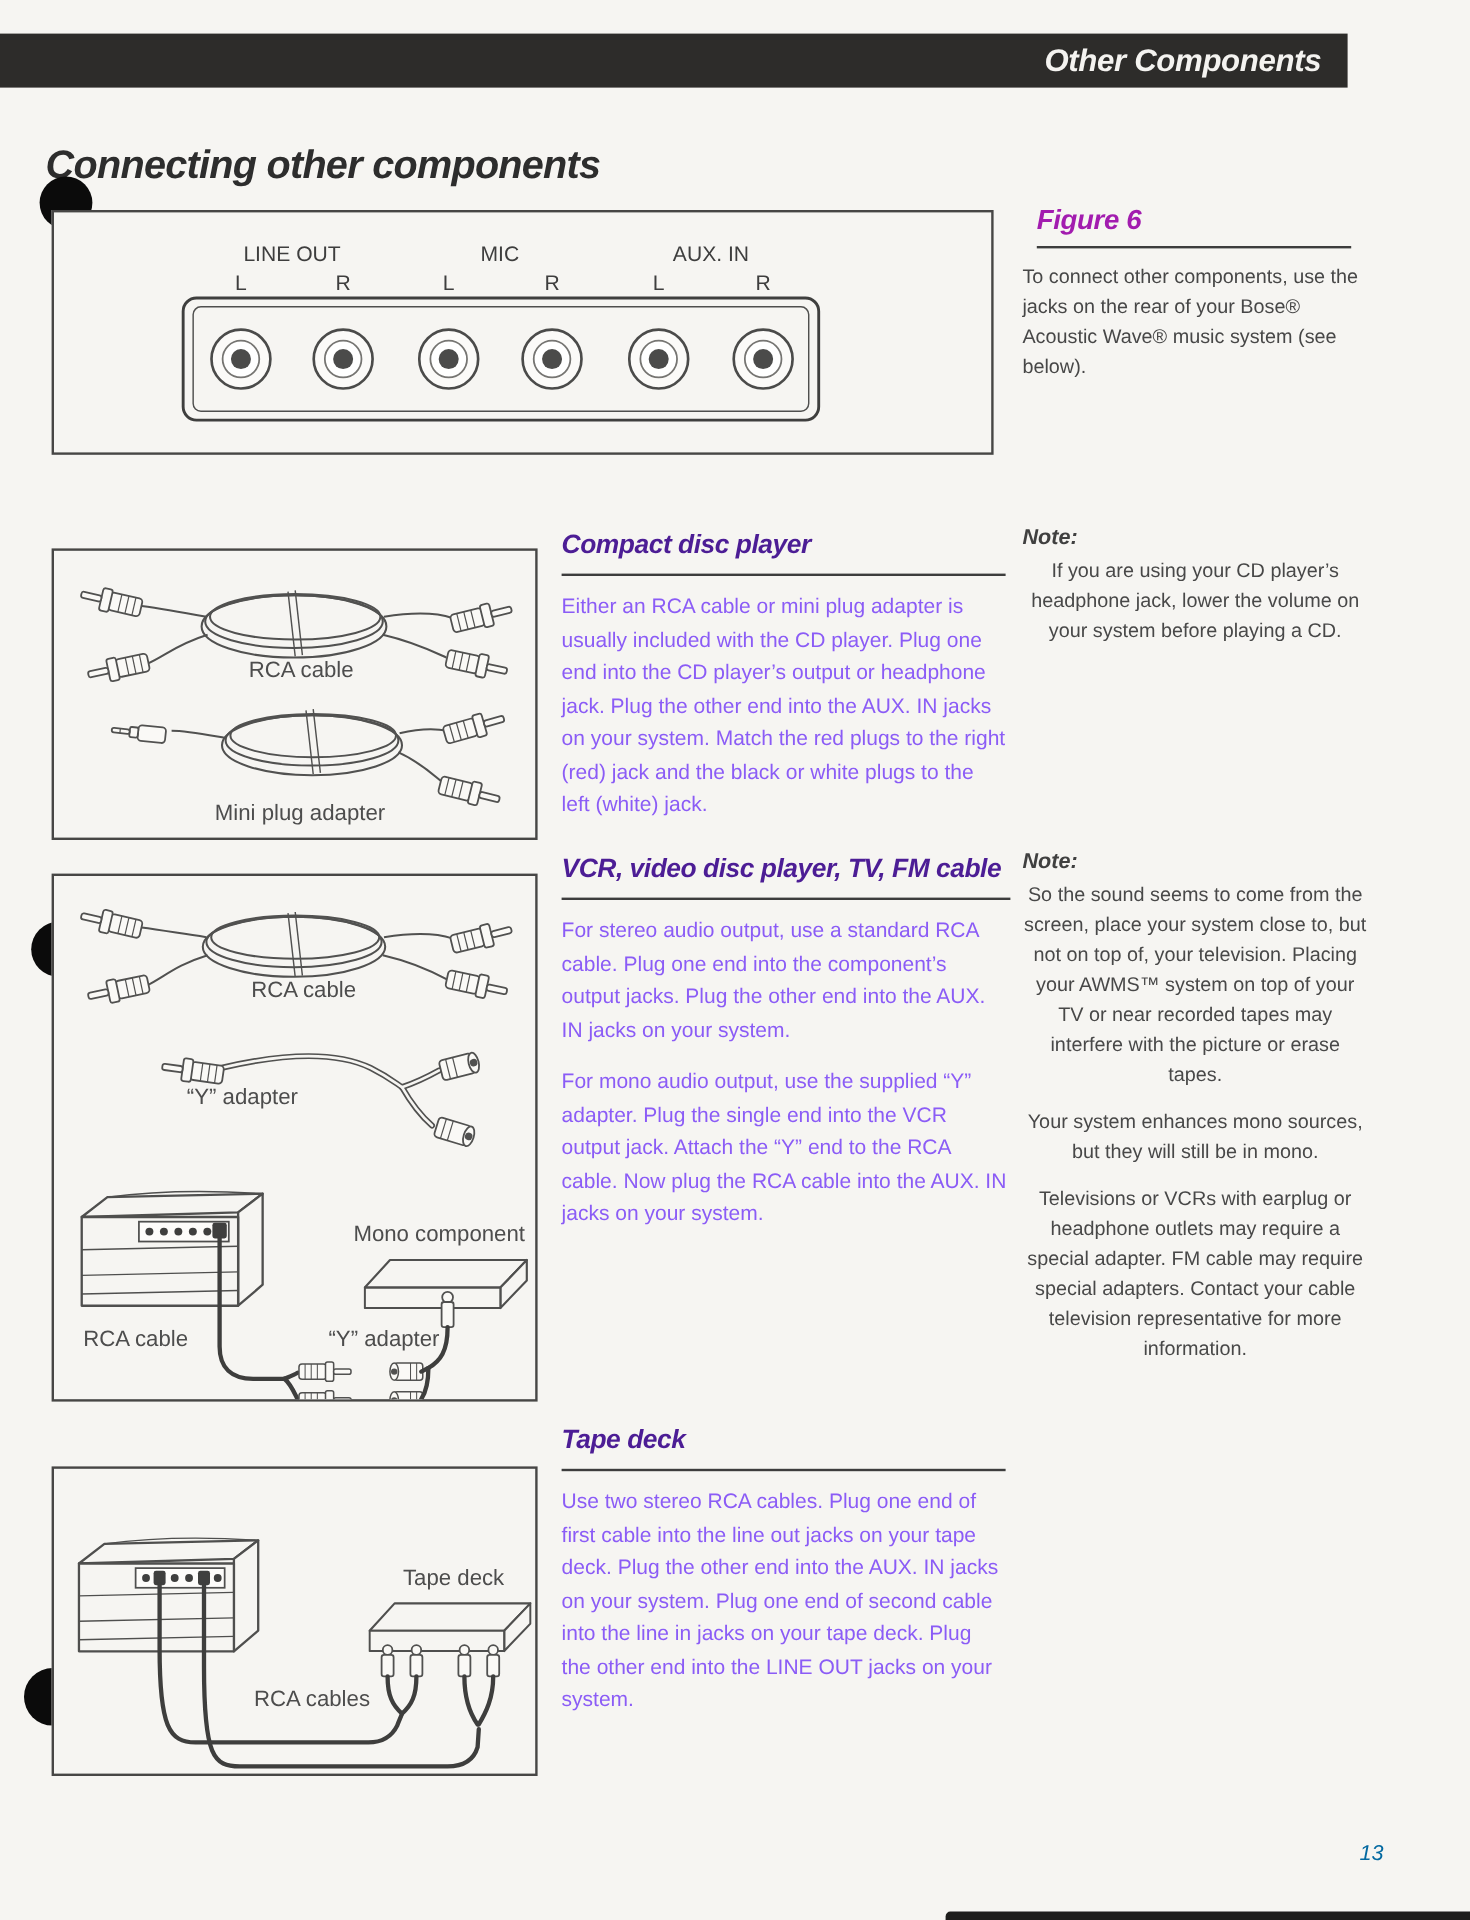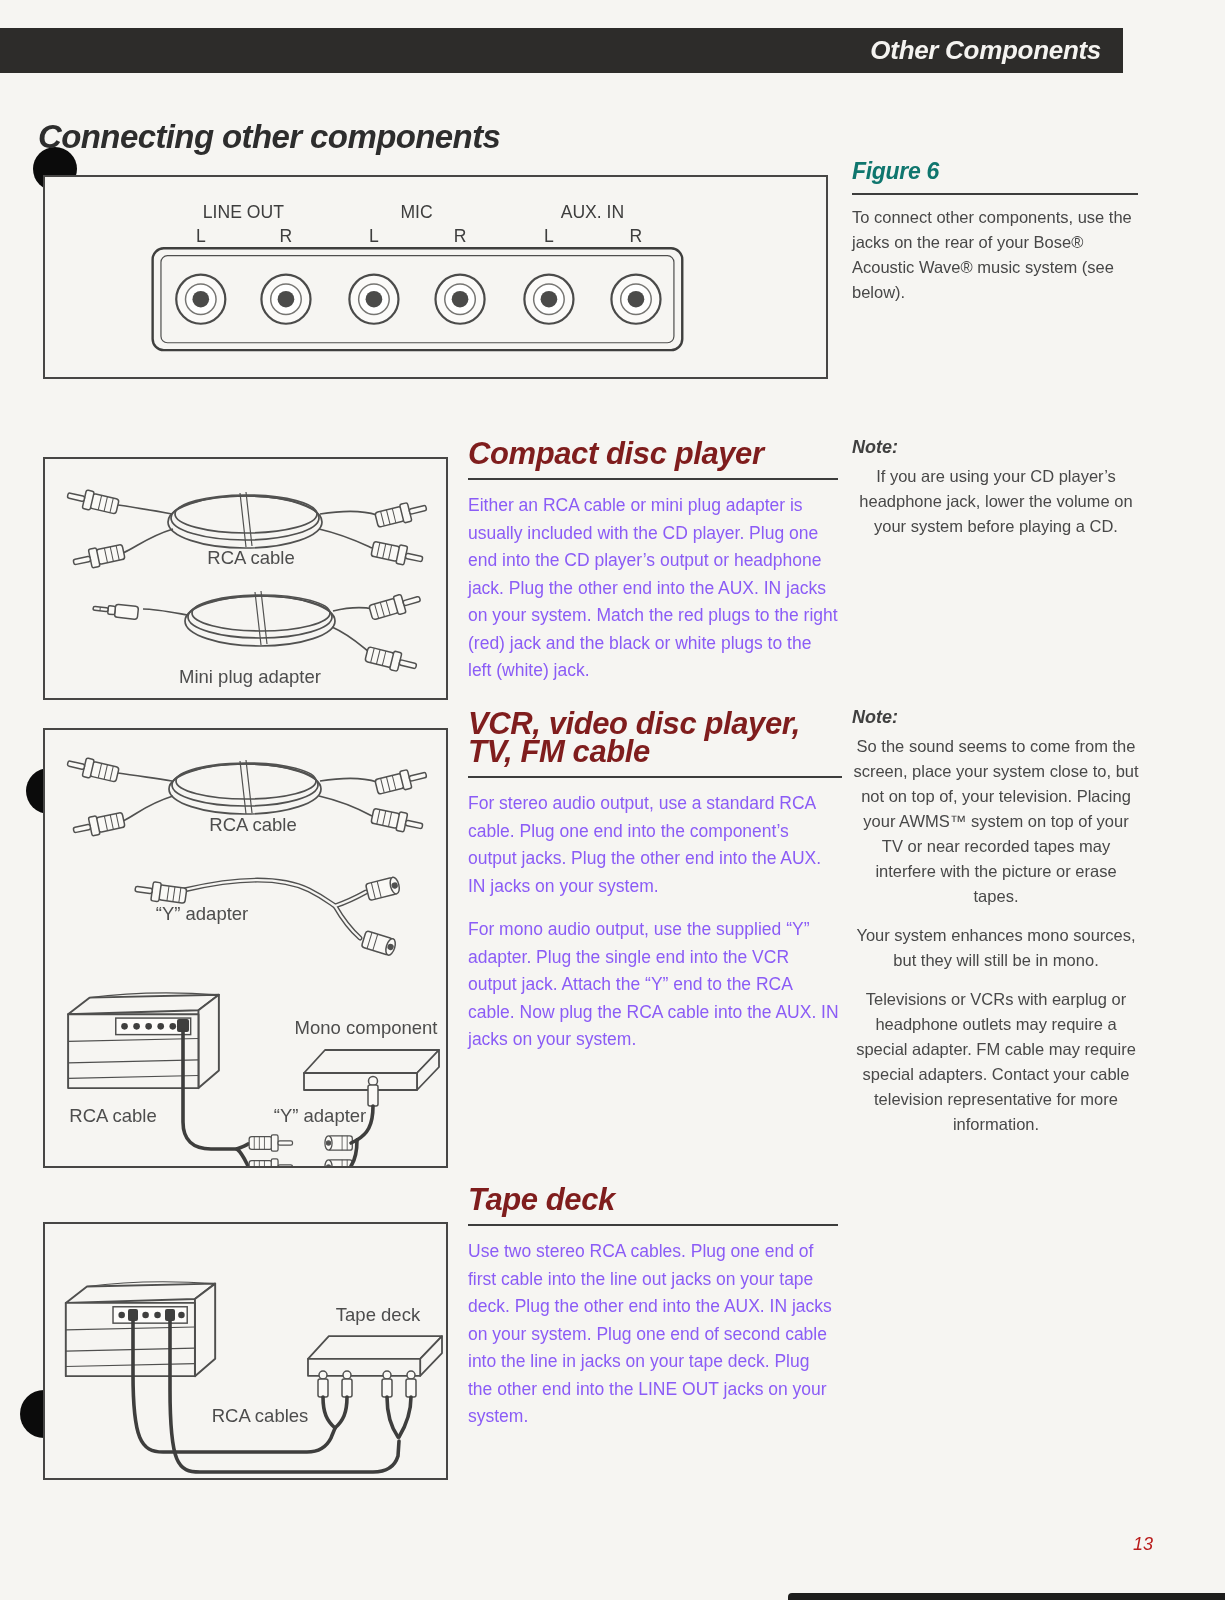--- a/index.html
+++ b/index.html
@@ -38,49 +38,49 @@
   svg text{font-family:"Liberation Sans",sans-serif;}
   .plbl{font-size:19px;fill:#3e3e3e;text-anchor:middle;}
   .lbl{font-size:18.5px;fill:#4d4d4d;text-anchor:middle;}
 
   
   .sec{position:absolute;left:468px;width:370px;}
   .sec-cd{top:440px;}
   .sec-vcr{top:710px;width:374px;}
   .sec-tape{top:1186px;}
   .sec h2{
-    margin:0;font-style:italic;font-weight:700;font-size:31px;line-height:28px;
-    color:#7f1d1d;letter-spacing:-0.4px;
+    margin:0;font-style:italic;font-weight:700;font-size:22px;line-height:28px;
+    color:#4c1d95;letter-spacing:-0.4px;
     border-bottom:2.5px solid #3d3d3d;padding-bottom:10px;
   }
   .sec p{
     margin:12px 0 0;font-size:17.5px;line-height:27.5px;color:#8b5cf6;
   }
   .sec p + p{margin-top:16px;}
 
   
   .aside{position:absolute;left:852px;width:286px;}
   .fig-cap{top:158px;}
   .fig-cap h3{
-    margin:0;font-style:italic;font-weight:700;font-size:23px;color:#0f766e;
+    margin:12px;font-style:italic;font-weight:700;font-size:23px;color:#a21caf;
     border-bottom:2.5px solid #3d3d3d;padding-bottom:8px;letter-spacing:-0.3px;
   }
   .fig-cap p{margin:10px 0 0;font-size:16.5px;line-height:25px;color:#474747;}
   .note{width:288px;}
   .note-cd{top:437px;}
   .note-vcr{top:707px;}
   .note h4{
     margin:0;font-style:italic;font-weight:700;font-size:18px;color:#404040;
   }
   .note p{margin:6px 0 0;font-size:16.5px;line-height:25px;color:#484848;text-align:center;}
   .note p + p{margin-top:14px;}
 
   .page-num{
     position:absolute;left:1133px;top:1534px;
-    font-style:italic;font-size:18px;color:#b91c1c;
+    font-style:italic;font-size:18px;color:#0369a1;
   }
   .bottom-strip{
     position:absolute;left:788px;top:1593px;width:437px;height:7px;background:#1d1d1c;
     border-top-left-radius:4px;
   }
 
   
   .ln{stroke:#515150;stroke-width:1.7;fill:none;}
   .ln-thin{stroke:#515150;stroke-width:1.2;fill:none;}
   .cable{stroke:#3e3e3d;stroke-width:3.6;fill:none;stroke-linecap:round;}

